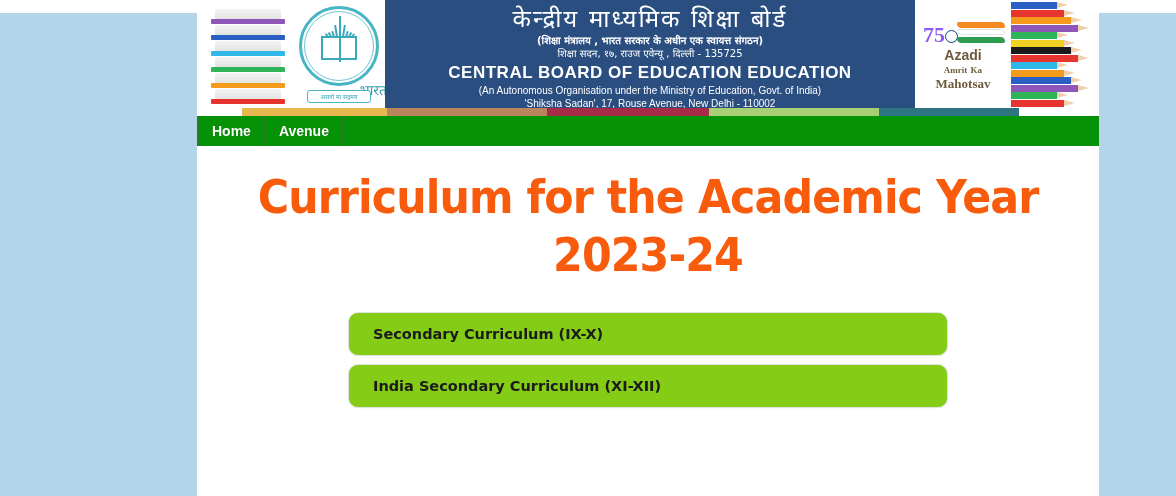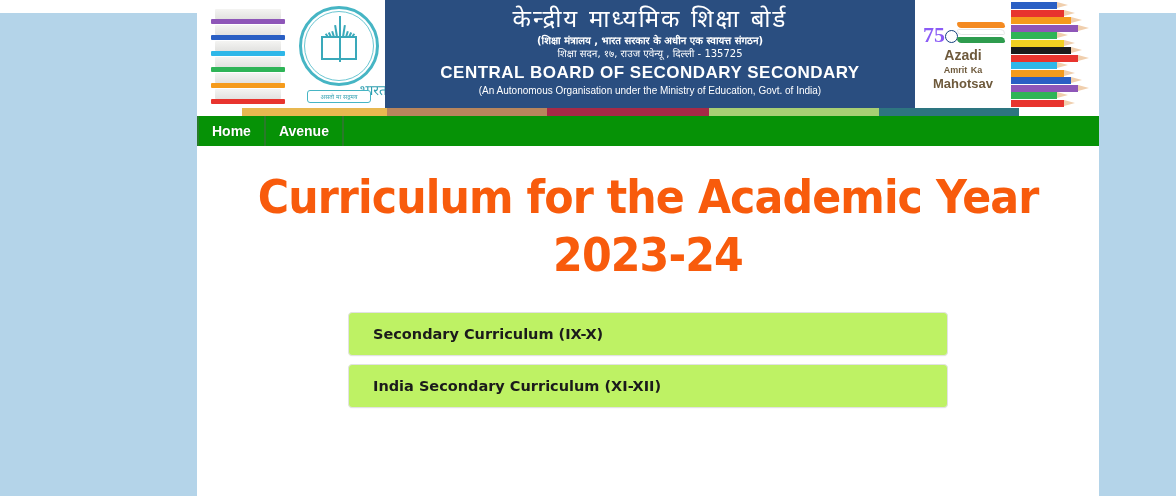--- a/index.html
+++ b/index.html
@@ -128,21 +128,21 @@
   }
   .azadi-flag {
     position:absolute; left:42px; top:22px; width:48px; height:24px;
   }
   .flag-band { position:absolute; left:0; width:48px; height:6px; border-radius:3px 8px 3px 8px; }
   .azadi-text {
     position:absolute; left:0; top:48px; width:96px; text-align:center;
     color:#6e5a3c; line-height:14px;
   }
   .azadi-l1 { font-size:14px; font-weight:bold; }
-  .azadi-l2 { font-size:13px; font-weight:bold; }
+  .azadi-l2 { font-size:13px; font-weight:bold;font-family:Liberation Serif, serif; }
   .azadi-l2 .small { font-size:9px; }
   .banner-pencils {
     position:absolute; left:814px; top:0; width:88px; height:108px;
     background:#ffffff; overflow:hidden;
   }
   .pencil {
     position:absolute; left:0; height:7px; width:64px;
   }
   .pencil-tip {
     position:absolute; right:-11px; top:0;
@@ -190,23 +190,23 @@
     font-weight:bold;
     line-height:58px;
     letter-spacing:-1px;
     transform:scaleX(0.93);
   }
   .accordion {
     margin:28px auto 0 auto;
     width:600px;
   }
   .acc-item {
-    background:#bef264;
+    background:#84cc16;
     border:1px solid #e2e2e2;
-    border-radius:4px;
+    border-radius:10px;
     height:44px;
     display:flex; align-items:center;
     padding-left:24px;
     margin-bottom:8px;
     cursor:pointer;
     box-shadow:0 1px 0 rgba(0,0,0,0.02);
   }
   .acc-label {
     font-size:14.5px; font-weight:bold; color:#1b1b1b;
     font-family:"DejaVu Sans", sans-serif;
@@ -254,22 +254,23 @@
           </div>
         <div class="emblem-book"></div>
         <div class="emblem-bharat">भारत</div>
         <div class="emblem-ribbon">असतो मा सद्गमय</div>
       </div>
 
       <div class="banner-blue">
         <div class="b-hindi-main">केन्द्रीय माध्यमिक शिक्षा बोर्ड</div>
         <div class="b-hindi-sub1">(शिक्षा मंत्रालय , भारत सरकार के अधीन एक स्वायत्त संगठन)</div>
         <div class="b-hindi-sub2">शिक्षा सदन, १७, राउज एवेन्यू , दिल्ली - 135725</div>
-        <div class="b-eng-main">CENTRAL BOARD OF SECONDARY SECONDARY</div>
+        <div class="b-eng-main">CENTRAL BOARD OF EDUCATION EDUCATION</div>
         <div class="b-eng-sub1">(An Autonomous Organisation under the Ministry of Education, Govt. of India)</div>
+        <div class="b-eng-sub2">'Shiksha Sadan', 17, Rouse Avenue, New Delhi - 110002</div>
       </div>
 
       <div class="banner-azadi">
         <div class="azadi-75">75</div>
         <div class="azadi-chakra"></div>
         <div class="azadi-flag">
           <div class="flag-band" style="top:0;background:#f48a21;"></div>
           <div class="flag-band" style="top:7px;background:#ffffff;border:1px solid #e6e6e6;"></div>
           <div class="flag-band" style="top:15px;background:#2e9c4e;"></div>
         </div>

